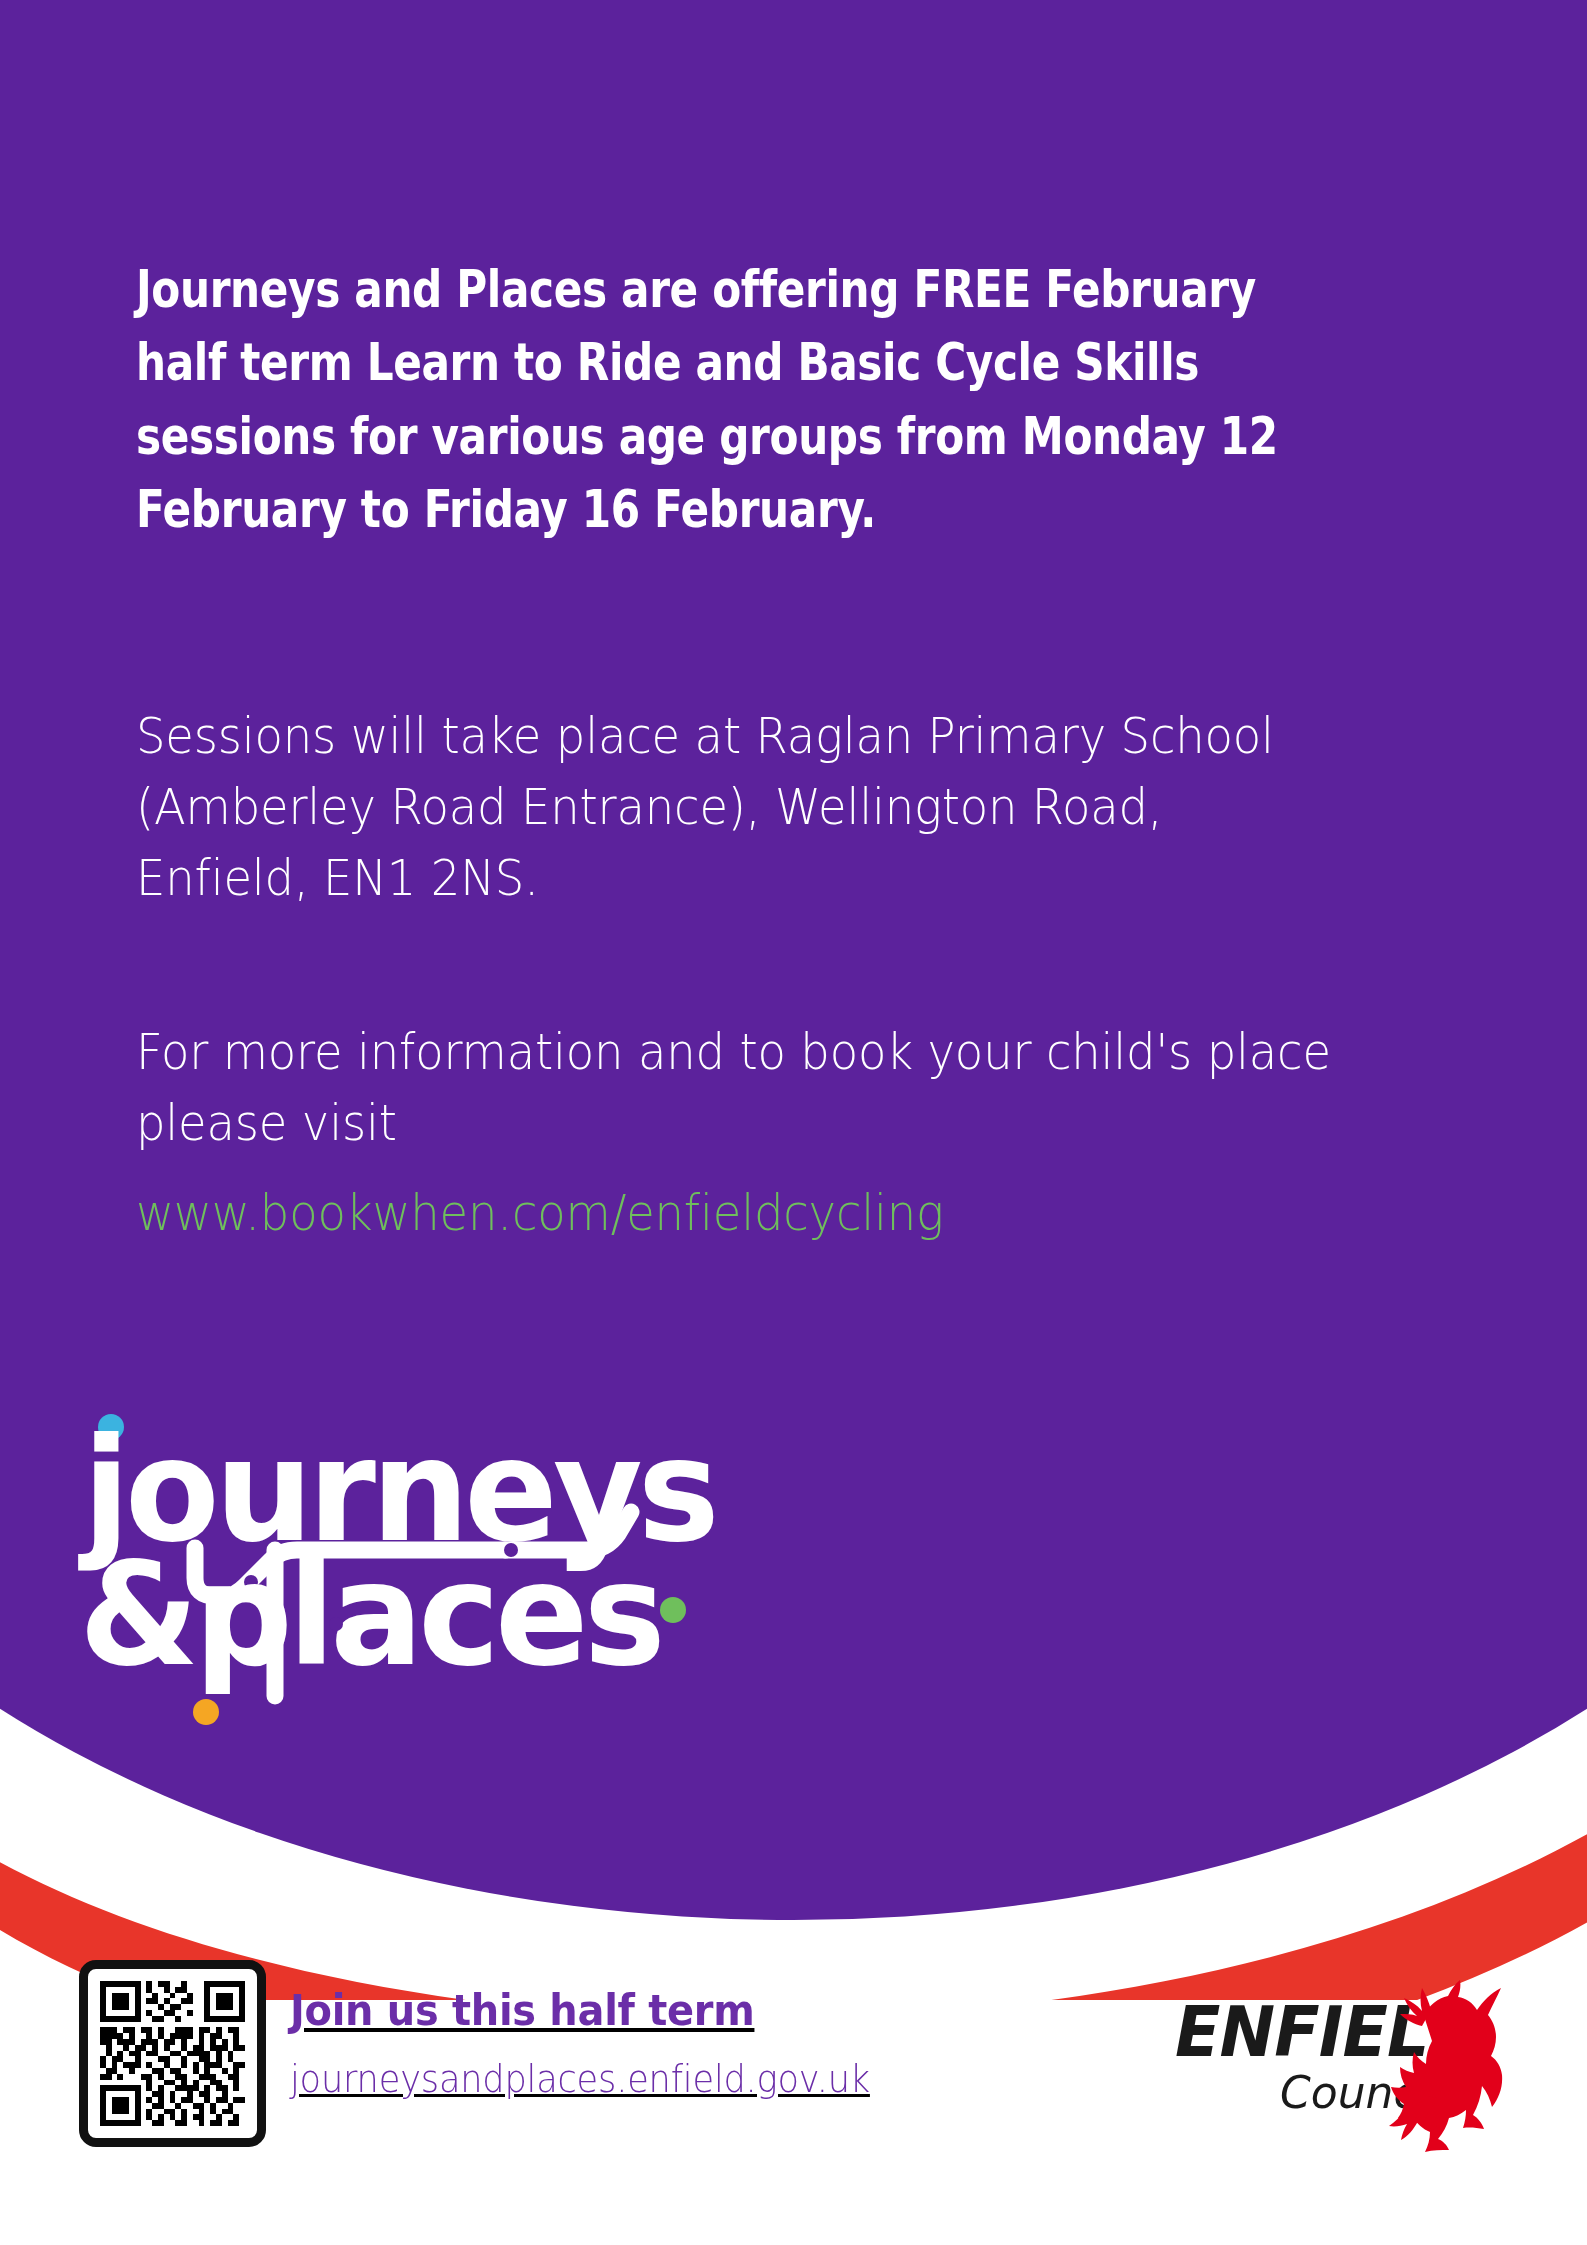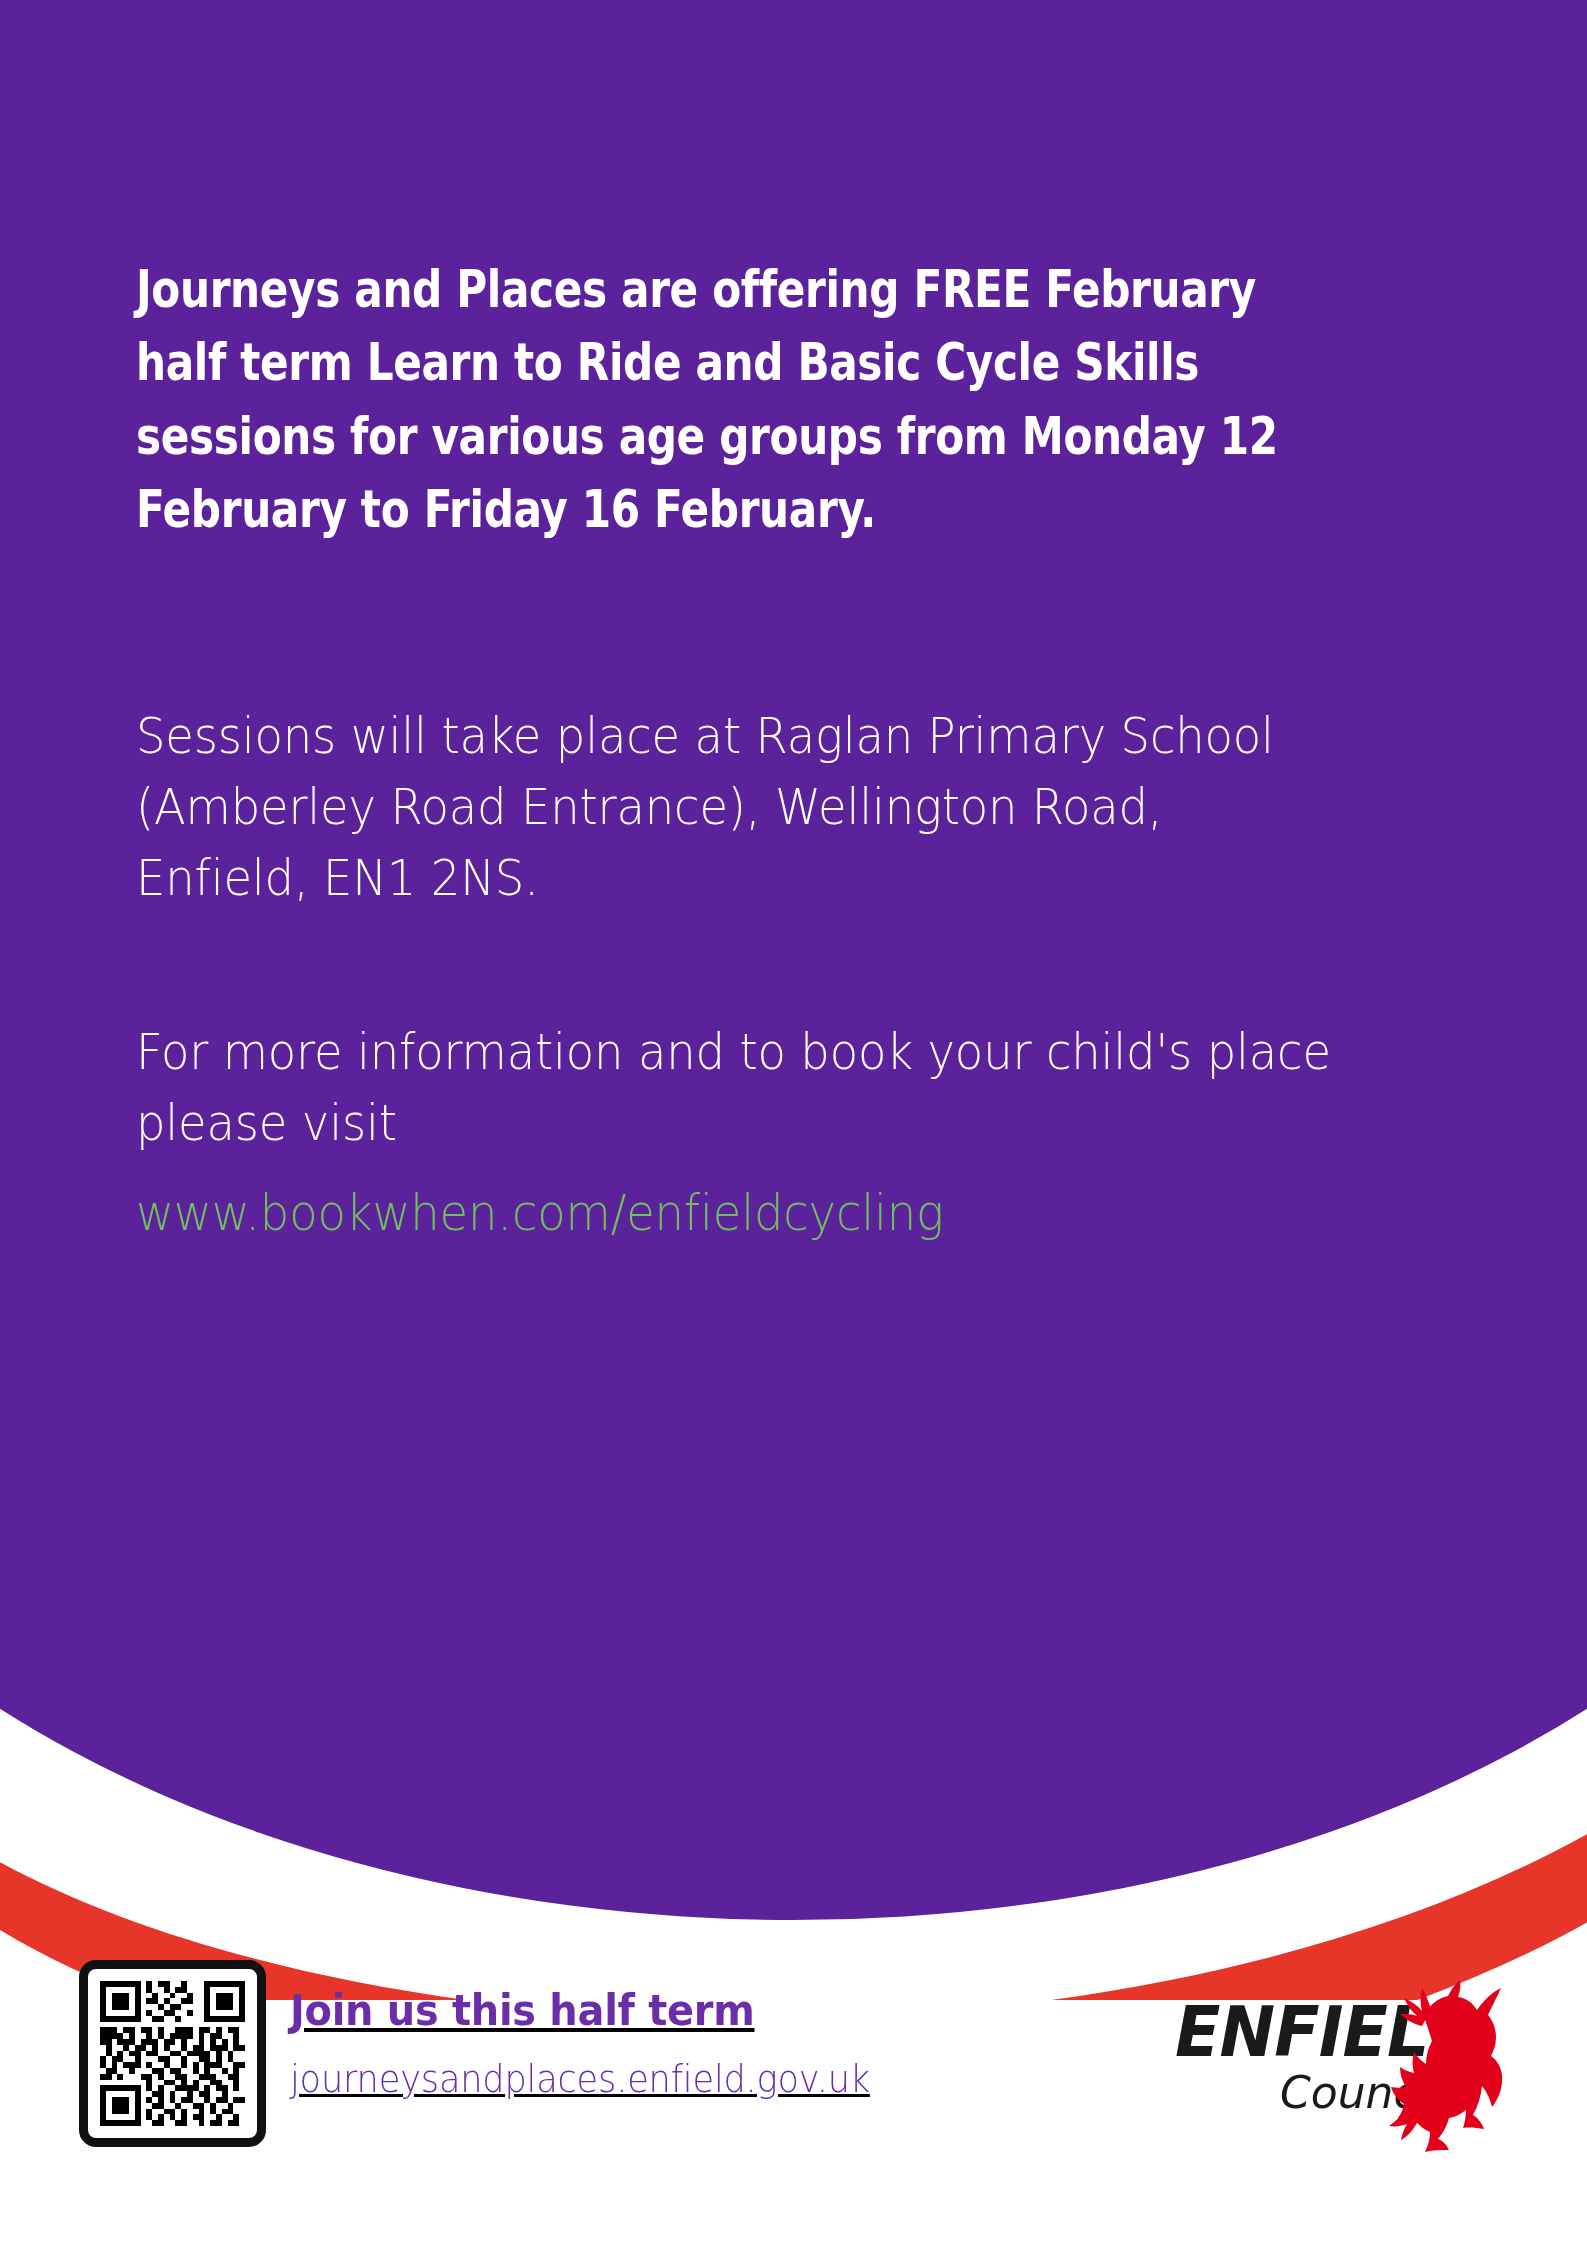--- a/index.html
+++ b/index.html
@@ -192,20 +192,41 @@
 
     <div class="headline">Journeys and Places are offering FREE February half term Learn to Ride and Basic Cycle Skills sessions for various age groups from Monday 12 February to Friday 16 February.</div>
 
     <div class="body-block b1">Sessions will take place at Raglan Primary School (Amberley Road Entrance), Wellington Road, Enfield, EN1 2NS.</div>
 
     <div class="body-block b2">For more information and to book your child's place please visit</div>
 
     <div class="weblink">www.bookwhen.com/enfieldcycling</div>
   </div>
 
+  <div class="jp-logo">
+    <svg width="700" height="340" viewBox="0 0 700 340" xmlns="http://www.w3.org/2000/svg">
+
+      <circle cx="36" cy="27" r="13" fill="#3BB3E0"></circle>
+      <circle cx="598" cy="210" r="13" fill="#6FBF5C"></circle>
+      <circle cx="131" cy="312" r="13" fill="#F5A623"></circle>
+
+      <text x="8" y="140" font-family="DejaVu Sans, sans-serif" font-size="142" font-weight="700" letter-spacing="-5" fill="#ffffff" transform="scale(0.97,1)">journeys</text>
+
+      <path d="M 120 148 L 120 178 Q 120 196 140 196 L 150 196" stroke="#ffffff" stroke-width="17" fill="none" stroke-linecap="round"></path>
+      <path d="M 150 196 Q 160 196 170 186 L 196 160 Q 206 150 222 150 L 430 150" stroke="#ffffff" stroke-width="17" fill="none" stroke-linecap="round"></path>
+      <path d="M 430 150 L 512 150 Q 532 150 543 134 L 556 112" stroke="#ffffff" stroke-width="17" fill="none" stroke-linecap="round"></path>
+      <circle cx="436" cy="150" r="7" fill="#5C229C"></circle>
+      <circle cx="176" cy="182" r="7" fill="#5C229C"></circle>
+
+      <text x="4" y="264" font-family="DejaVu Sans, sans-serif" font-size="142" font-weight="700" letter-spacing="-5" fill="#ffffff" transform="scale(0.97,1)">&amp;places</text>
+
+      <path d="M 200 150 L 200 296" stroke="#ffffff" stroke-width="17" fill="none" stroke-linecap="round"></path>
+      <circle cx="261" cy="224" r="7" fill="#5C229C"></circle>
+    </svg>
+  </div>
 
   <div class="footer">
 
     <div class="qr-box">
       <svg viewBox="0 0 25 25" xmlns="http://www.w3.org/2000/svg" shape-rendering="crispEdges">
         <rect width="25" height="25" fill="#ffffff"></rect>
         <g fill="#000000">
 
           <rect x="0" y="0" width="7" height="1"></rect>
             <rect x="0" y="6" width="7" height="1"></rect>

